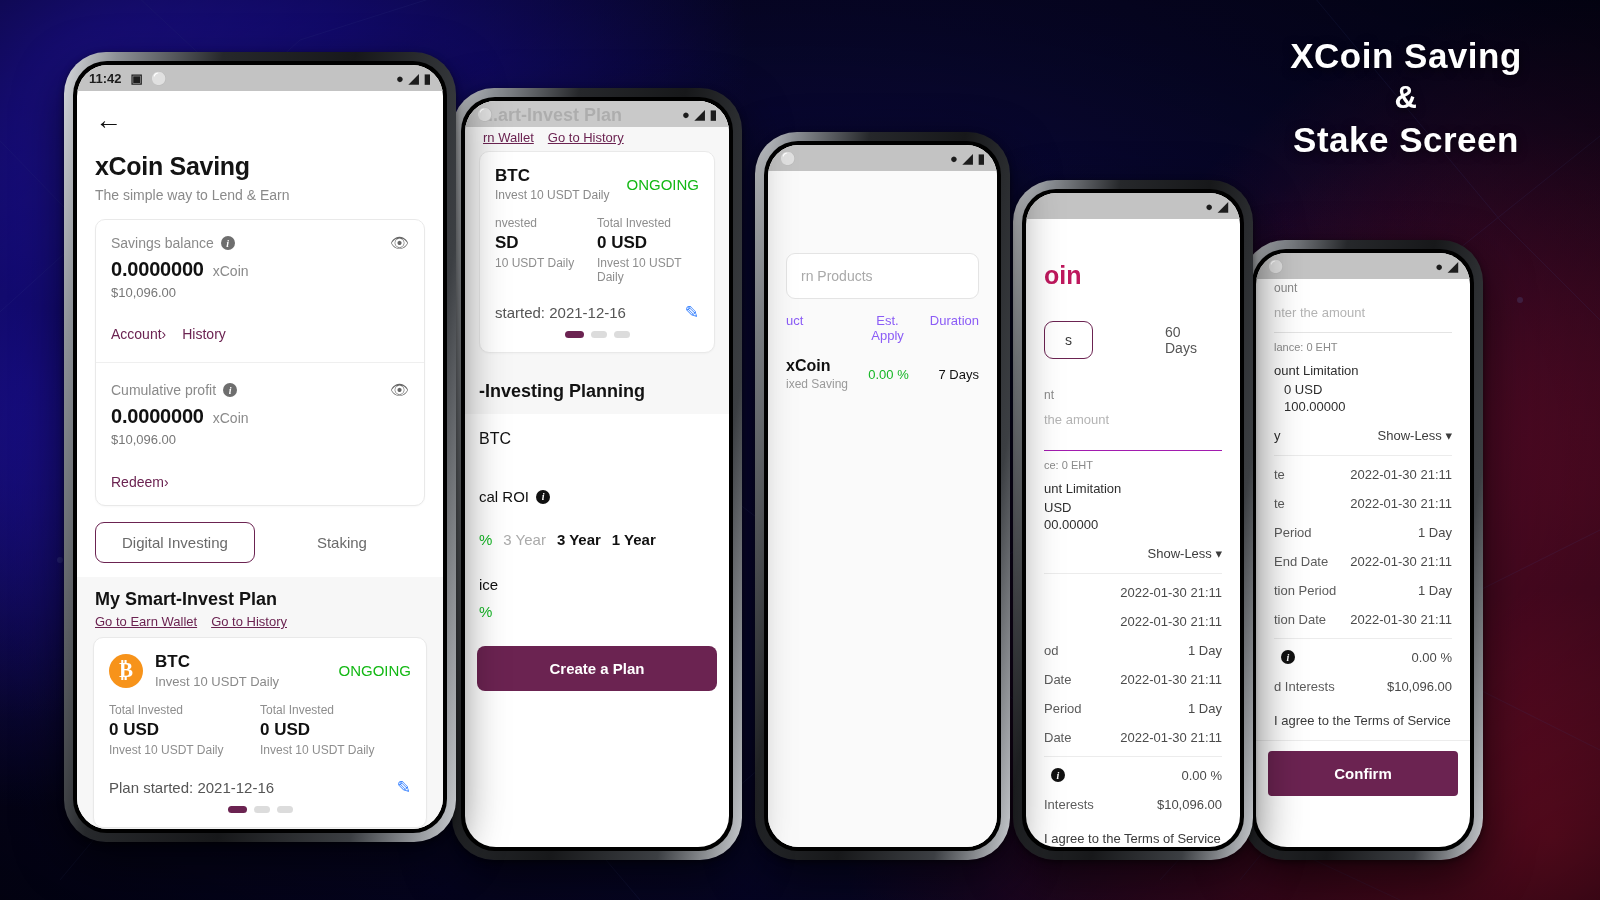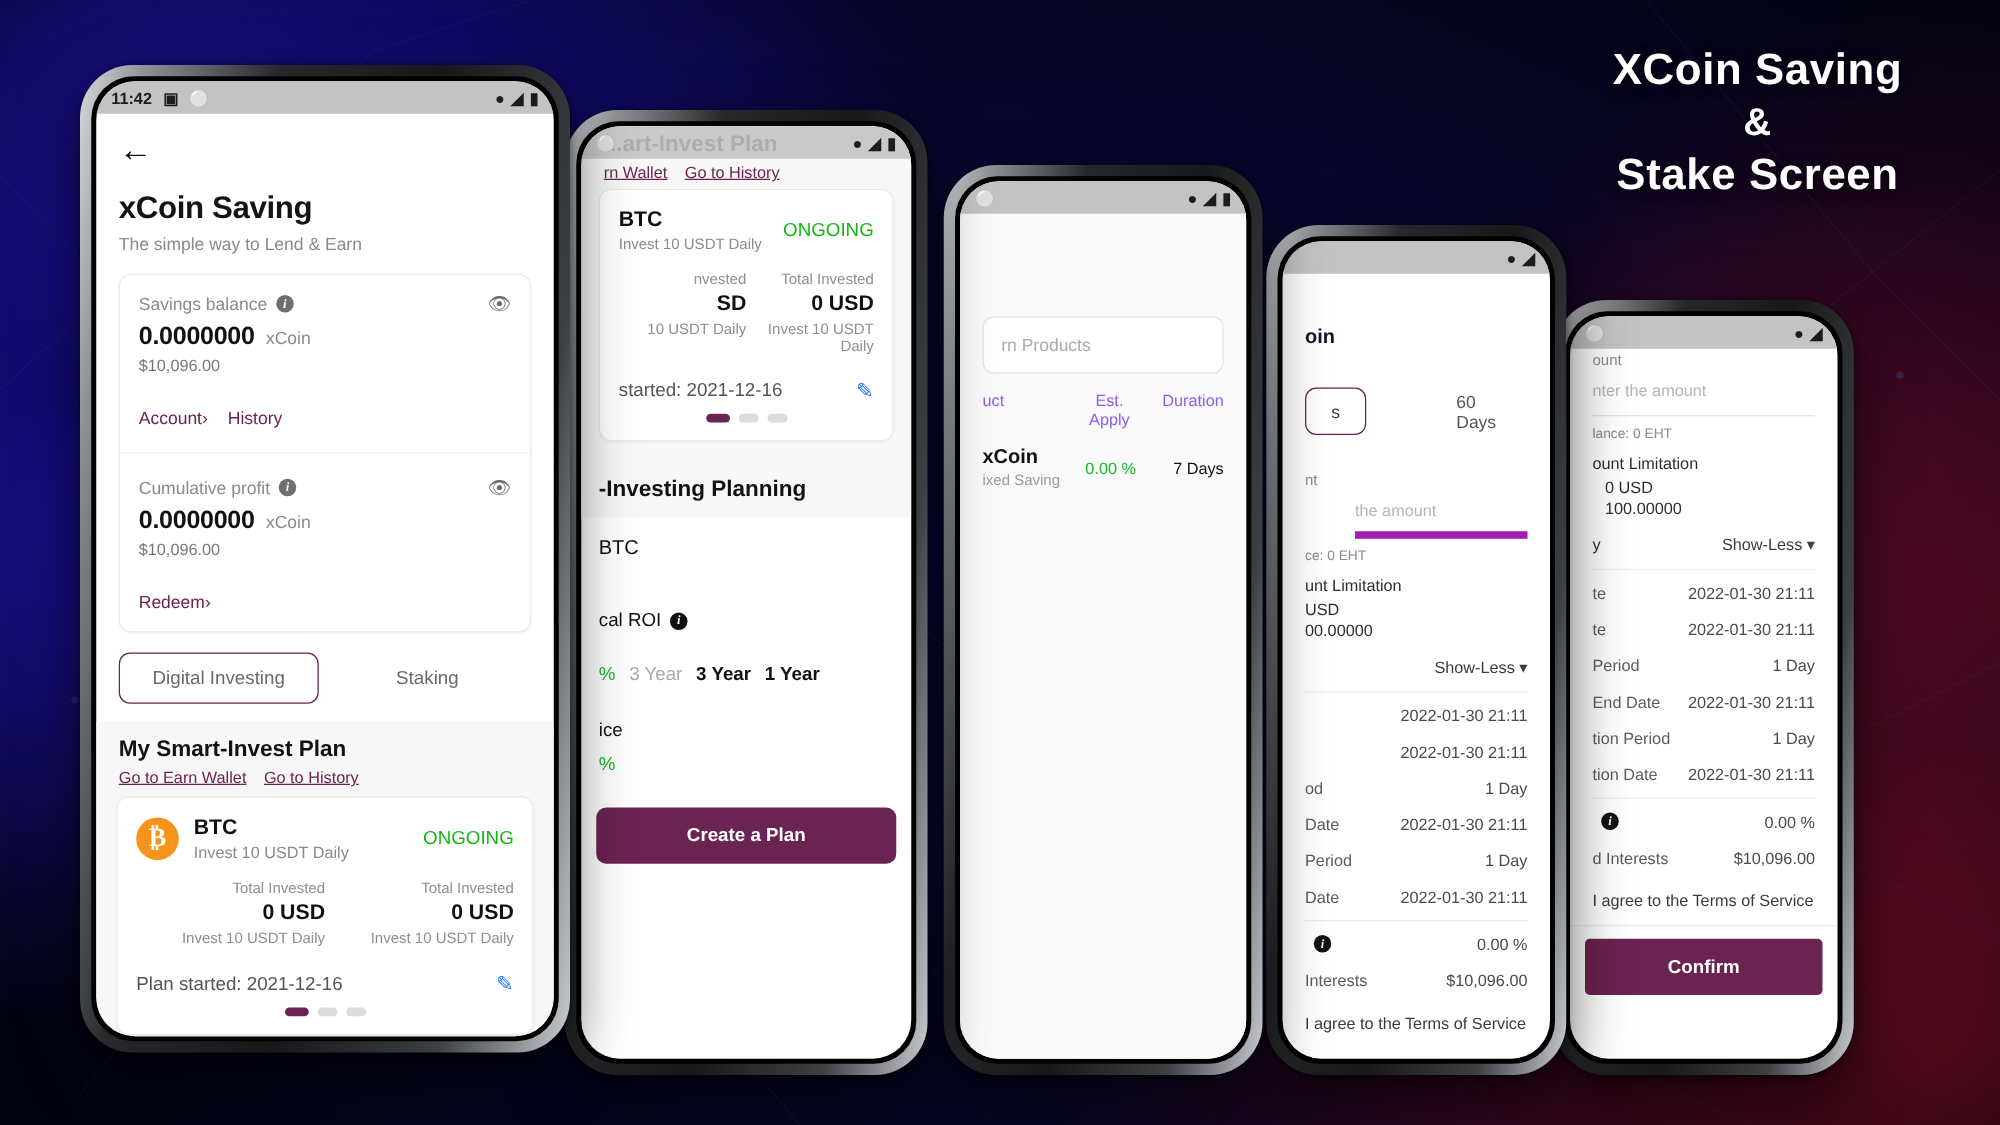--- a/index.html
+++ b/index.html
@@ -113,21 +113,21 @@
   .section-head h2 { font-size:18px; font-weight:700; color:#121212; }
   .section-links { display:flex; gap:14px; margin-top:4px; }
 
   .btc-ico {
     width: 34px; height: 34px; border-radius: 50%;
     background: #f7931a; color:#fff; font-weight:700; font-size:21px;
     display:flex; align-items:center; justify-content:center;
     font-family: "Liberation Serif", serif;
   }
   .ongoing { color:#13b814; font-size:15px; margin-left:auto; }
-  .grid2 { display:flex; margin-top:14px;text-align:right; }
+  .grid2 { display:flex; margin-top:14px; }
   .grid2 > div { flex:1; }
   .lbl-s { font-size:12px; color:#8e8e8e; }
   .val-b { font-size:17px; font-weight:700; color:#111; margin-top:3px; }
   .dots { display:flex; gap:7px; justify-content:center; margin-top:8px; }
   .dot { width:16px; height:7px; border-radius:4px; background:#dcdcdc; }
   .dot.on { background:#6b2351; width:19px; }
   .pencil { color:#2979ff; font-size:17px; margin-left:auto; }
 
   .btn-primary {
     background:#6b2351; color:#fff; text-align:center;
@@ -271,31 +271,31 @@
         <div class="scroll">
 
     <div class="statusbar">
       <span class="sb-right">
         <span class="sb-ico">●</span>
         <span class="sb-ico">◢</span>
       </span>
     </div>
 
     <div class="pad" style="padding-top:42px;">
-      <div style="font-size:16px;font-weight:700;color:#0f172a;">oin</div>
+      <div style="font-size:25px;font-weight:700;color:#be185d;">oin</div>
     </div>
 
     <div class="pad" style="display:flex;align-items:center;margin-top:24px;">
       <span class="chip on">s</span>
       <span class="chip" style="margin-left:52px;">60 Days</span>
     </div>
 
     <div class="pad" style="margin-top:22px;">
       <div class="muted" style="font-size:12px;">nt</div>
-      <div style="border-bottom:6px solid #a21caf;padding:10px 0 9px;font-size:13px;color:#b4b4b4;margin-left:40px;">the amount</div>
+      <div style="border-bottom:1px solid #a21caf;padding:10px 0 23px;font-size:13px;color:#b4b4b4;">the amount</div>
       <div class="muted" style="font-size:11px;margin-top:8px;">ce: 0 EHT</div>
       <div style="font-size:13px;color:#2e2e2e;margin-top:10px;">unt Limitation</div>
       <div style="font-size:13px;color:#2e2e2e;margin-top:4px;">USD</div>
       <div style="font-size:13px;color:#2e2e2e;margin-top:2px;">00.00000</div>
     </div>
 
     <div class="pad" style="margin-top:14px;">
       <div class="rowline" style="padding-bottom:8px;">
         <span class="showless">
           <span>Show-Less</span>

